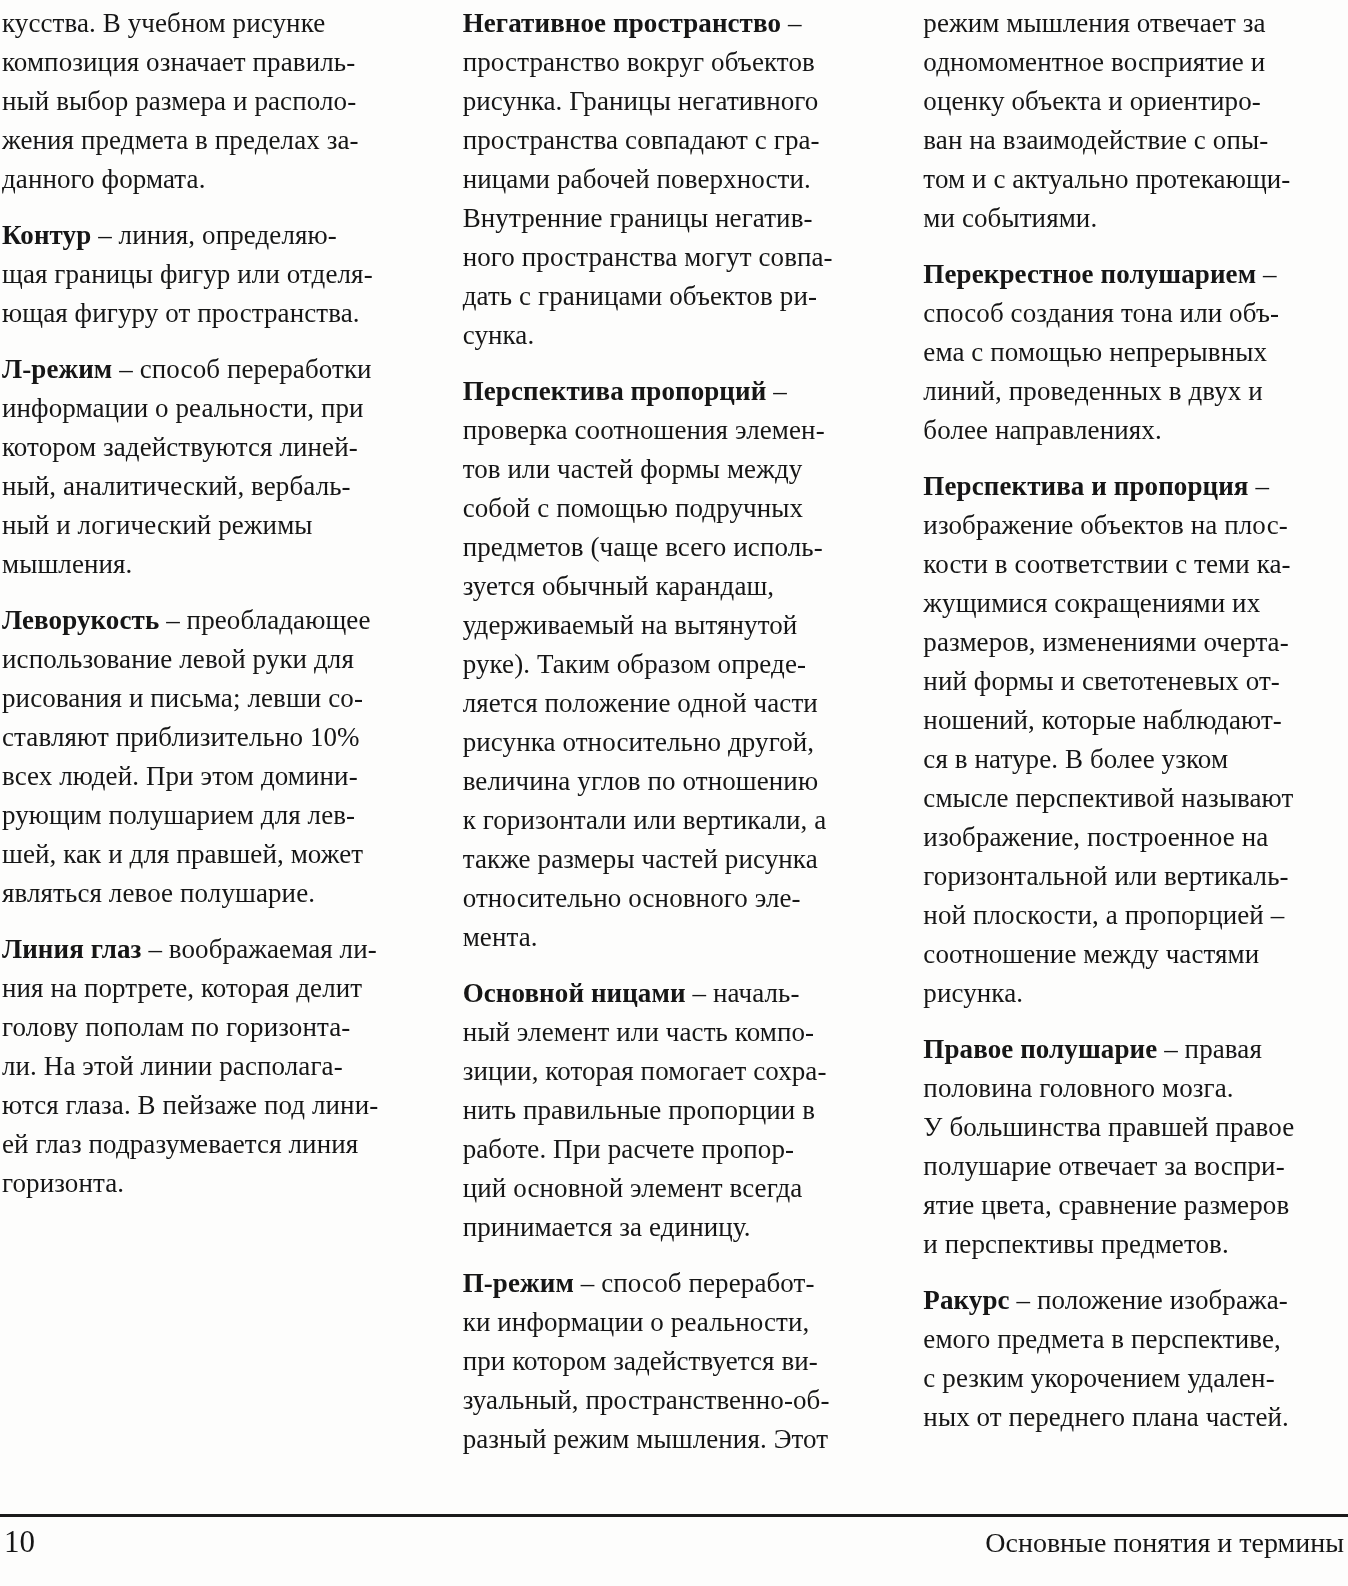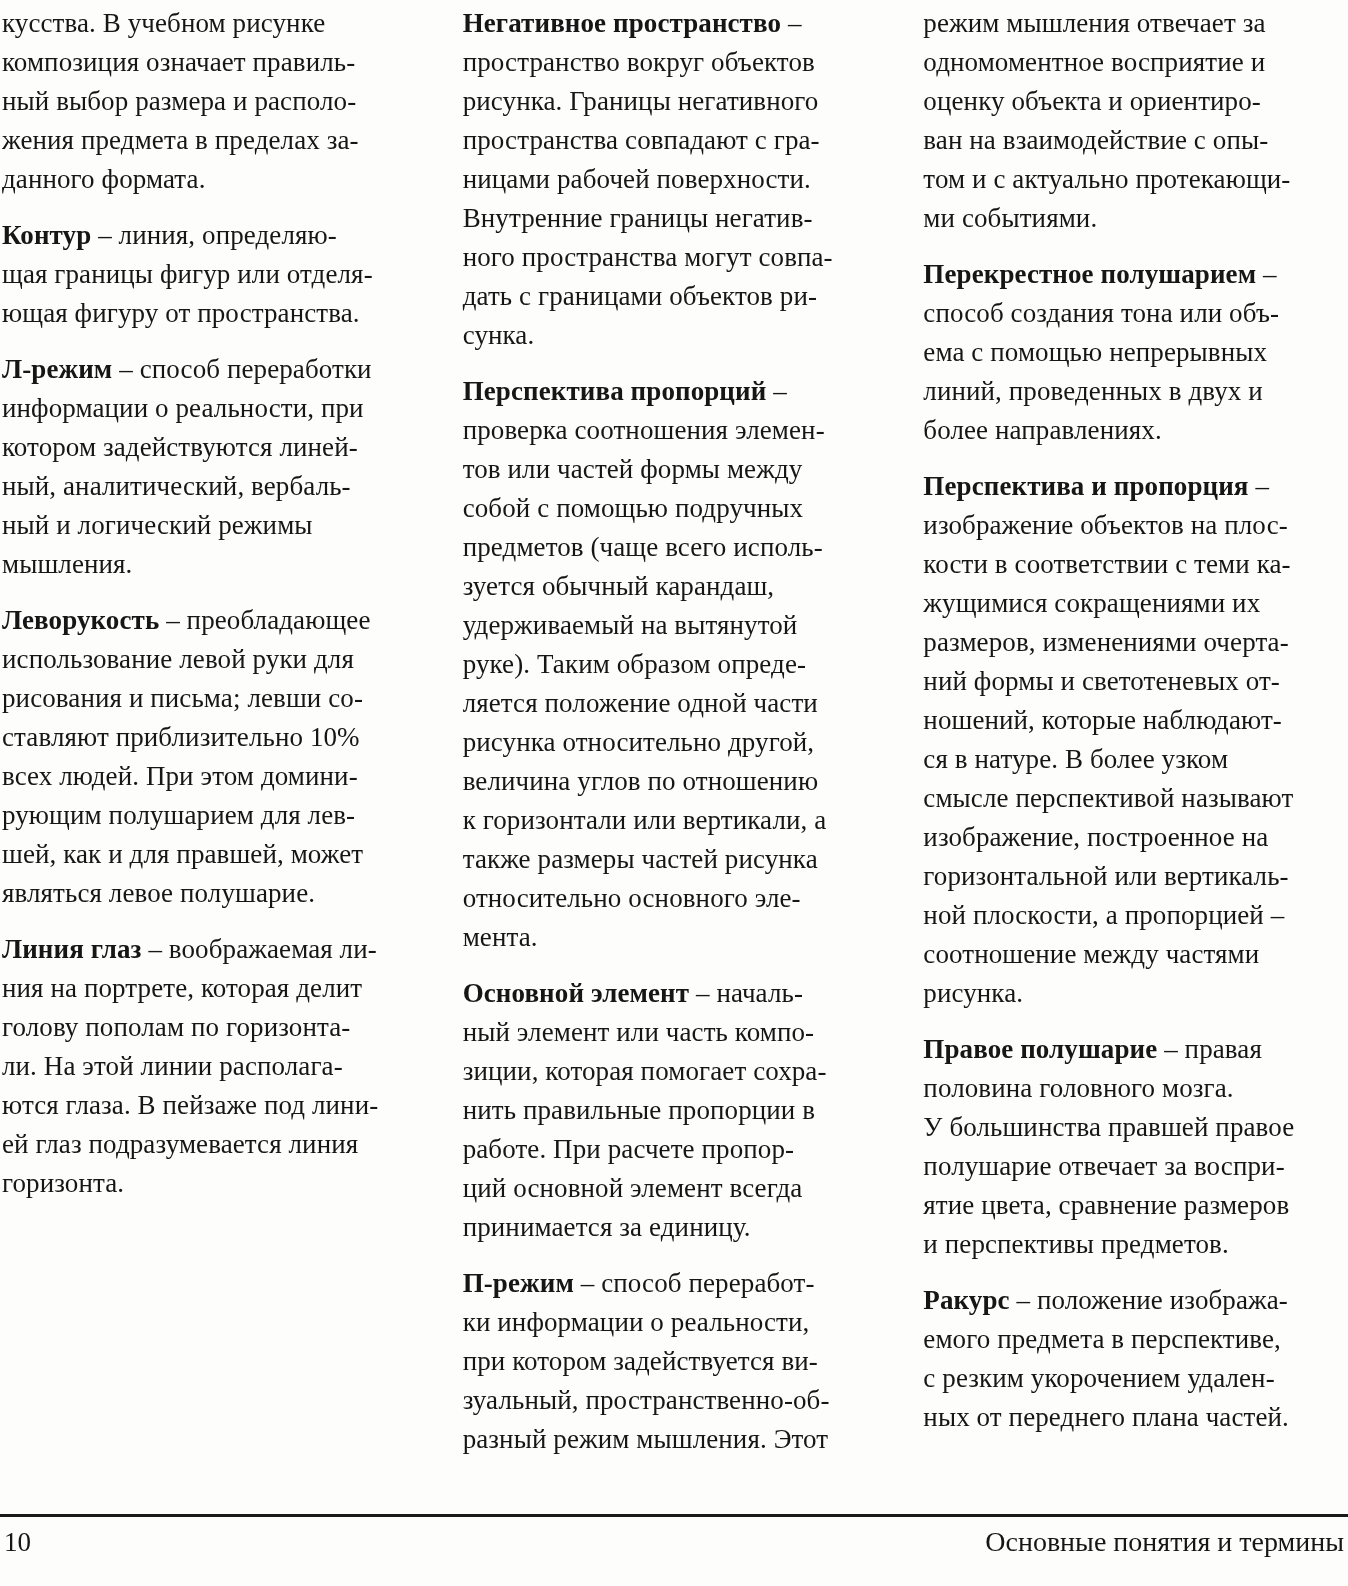--- a/index.html
+++ b/index.html
@@ -36,21 +36,21 @@
     left: 0; right: 0;
     top: 1514px;
     border-top: 3px solid #1a1a1a;
   }
   .footer-row {
     display: flex;
     justify-content: space-between;
     align-items: baseline;
     padding: 8px 4px 0 4px;
   }
-  .page-number { font-size: 27px; line-height: 34px; }
+  .page-number { font-size: 31px; line-height: 34px; }
   .running-title { font-size: 28px; line-height: 30px; }
 </style>
 </head>
 <body>
 
 <main class="page">
   <div class="columns" id="columns">
       <div class="col">
         <p><span>кусства. В учебном рисунке
 композиция означает правиль-
@@ -100,21 +100,21 @@
 зуется обычный карандаш,
 удерживаемый на вытянутой
 руке). Таким образом опреде-
 ляется положение одной части
 рисунка относительно другой,
 величина углов по отношению
 к горизонтали или вертикали, а
 также размеры частей рисунка
 относительно основного эле-
 мента.</span></p>
-        <p><b>Основной элемент</b><span> – началь-
+        <p><b>Основной ницами</b><span> – началь-
 ный элемент или часть компо-
 зиции, которая помогает сохра-
 нить правильные пропорции в
 работе. При расчете пропор-
 ций основной элемент всегда
 принимается за единицу.</span></p>
         <p><b>П-режим</b><span> – способ переработ-
 ки информации о реальности,
 при котором задействуется ви-
 зуальный, пространственно-об-

